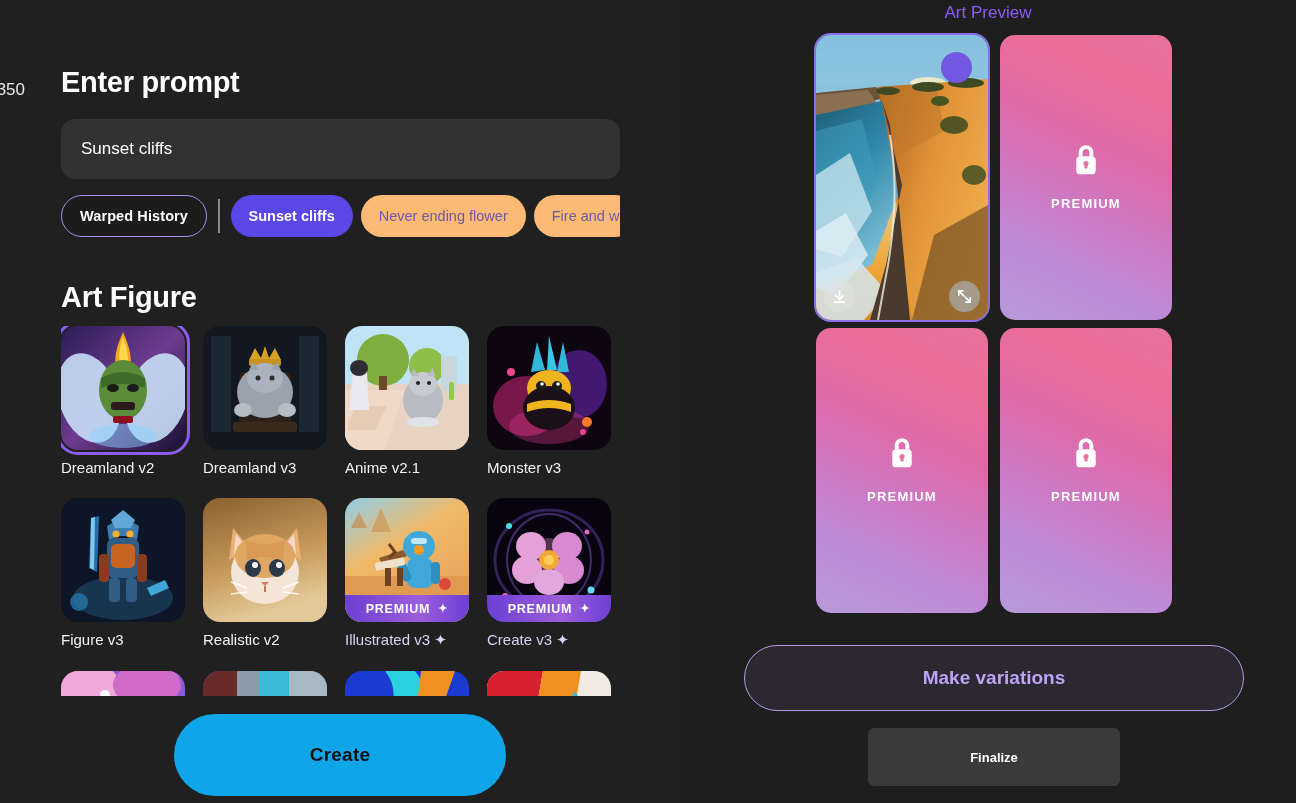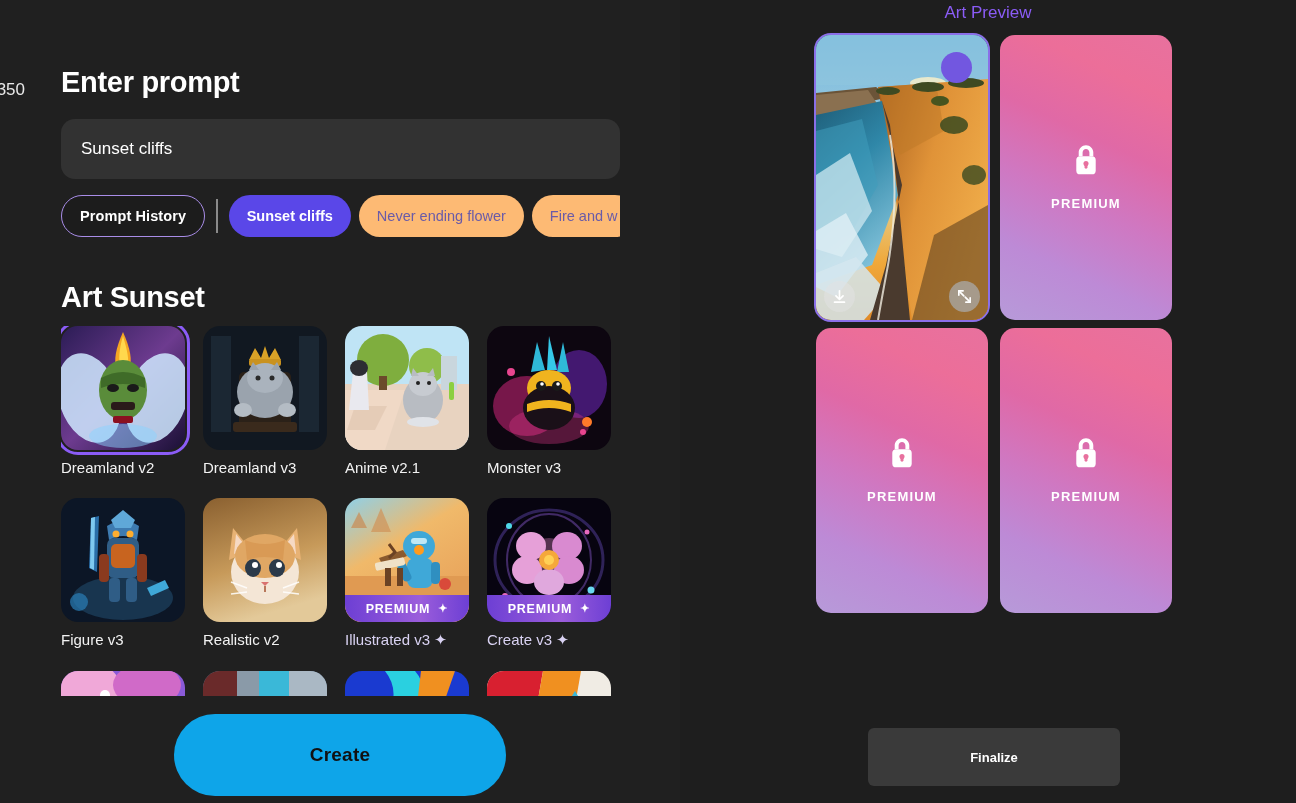--- a/index.html
+++ b/index.html
@@ -152,28 +152,28 @@
 
   <div class="left-panel">
 
     <div class="section-title" id="prompt-title">Enter prompt</div>
 
     <div class="char-counter">13/350</div>
 
     <input class="prompt-input" type="text" value="Sunset cliffs" style="">
 
     <div class="chips-row">
-      <div class="chip history">Prompt History</div>
+      <div class="chip history">Warped History</div>
       <div class="chip-divider"></div>
       <div class="chip active">Sunset cliffs</div>
       <div class="chip plain">Never ending flower</div>
       <div class="chip plain">Fire and w</div>
     </div>
 
-    <div class="section-title" id="artstyle-title">Art Sunset</div>
+    <div class="section-title" id="artstyle-title">Art Figure</div>
 
     <div class="style-grid">
 
       <div class="style-row">
 
         <div class="style-cell">
           <div class="thumb selected">
             <svg class="thumb-inner" viewBox="0 0 124 124" preserveAspectRatio="none">
               <defs>
                   <linearGradient id="g1" x1="0" y1="0" x2="1" y2="1">
@@ -551,16 +551,17 @@
               <rect x="4" y="10" width="16" height="15" rx="3.2"></rect>
               <circle cx="12" cy="16" r="2.1" fill="#e8719e"></circle>
               <rect x="10.8" y="16" width="2.4" height="4.4" rx="1.2" fill="#e8719e"></rect>
             </svg>
           </span>
           <span class="premium-text">PREMIUM</span>
         </div>
       </div>
     </div>
 
+    <button class="make-variations">Make variations</button>
 
     <button class="finalize">Finalize</button>
   </div>
 </div>
 
 </body></html>

